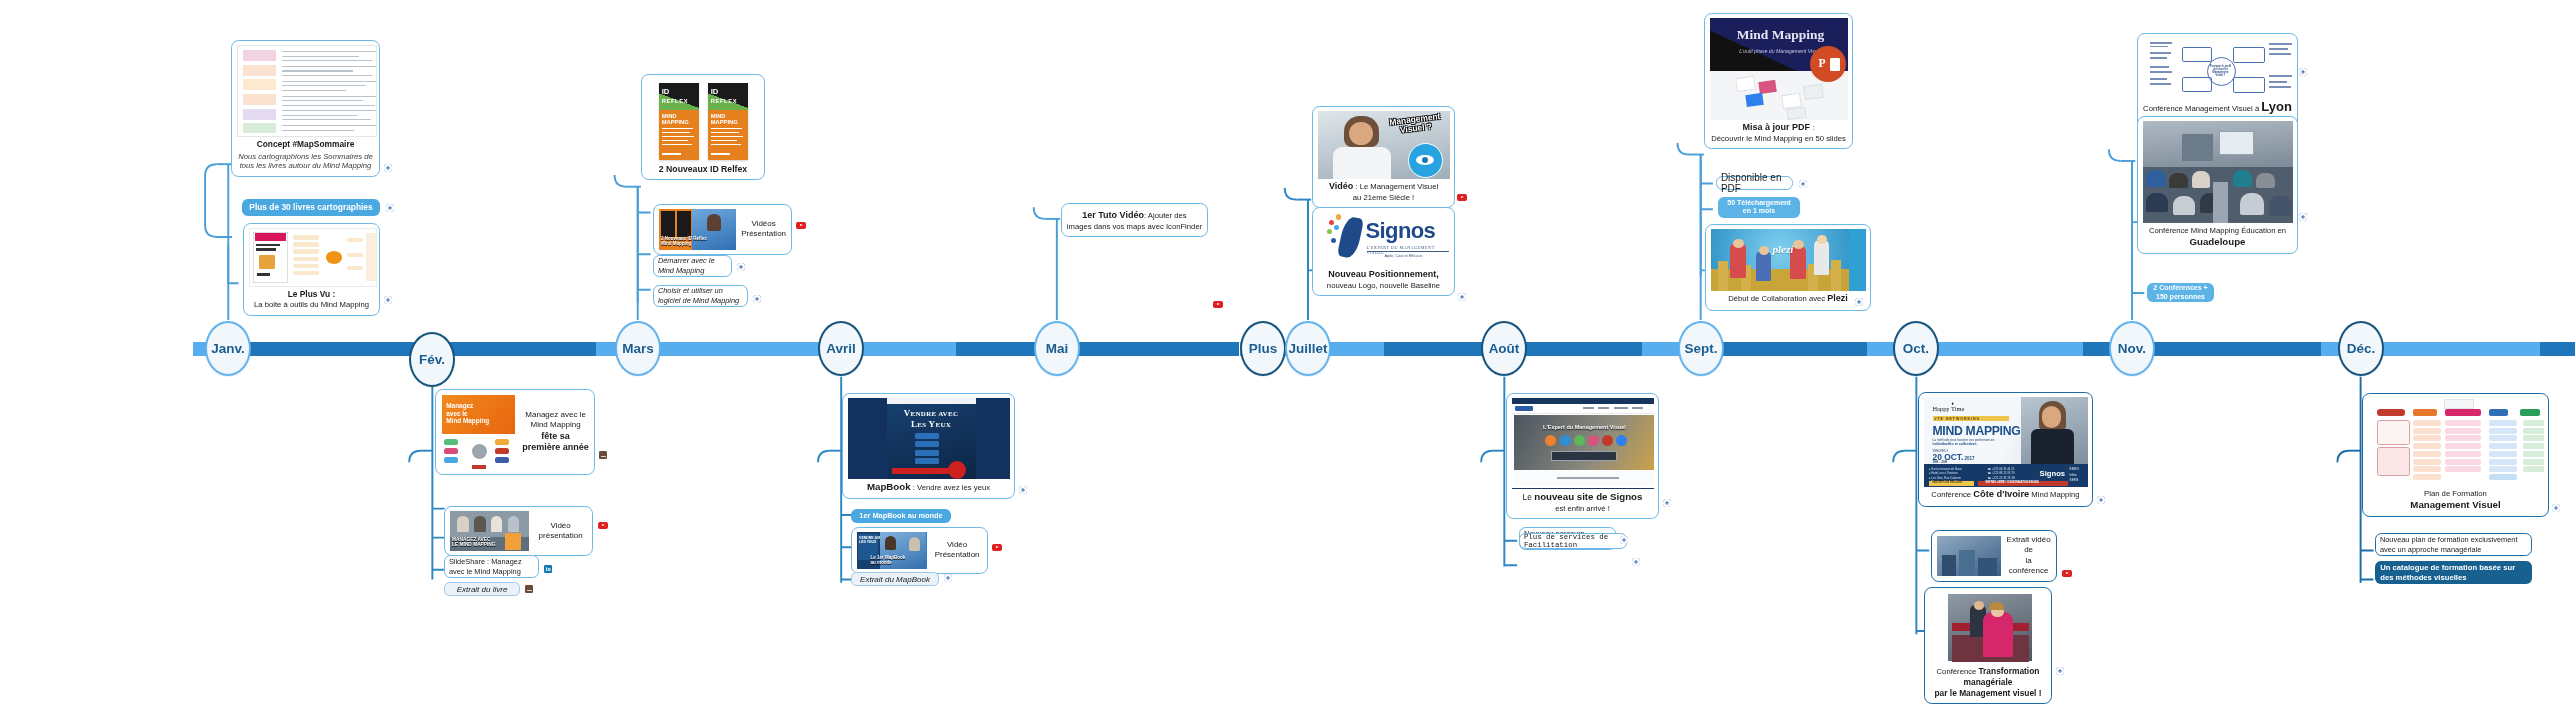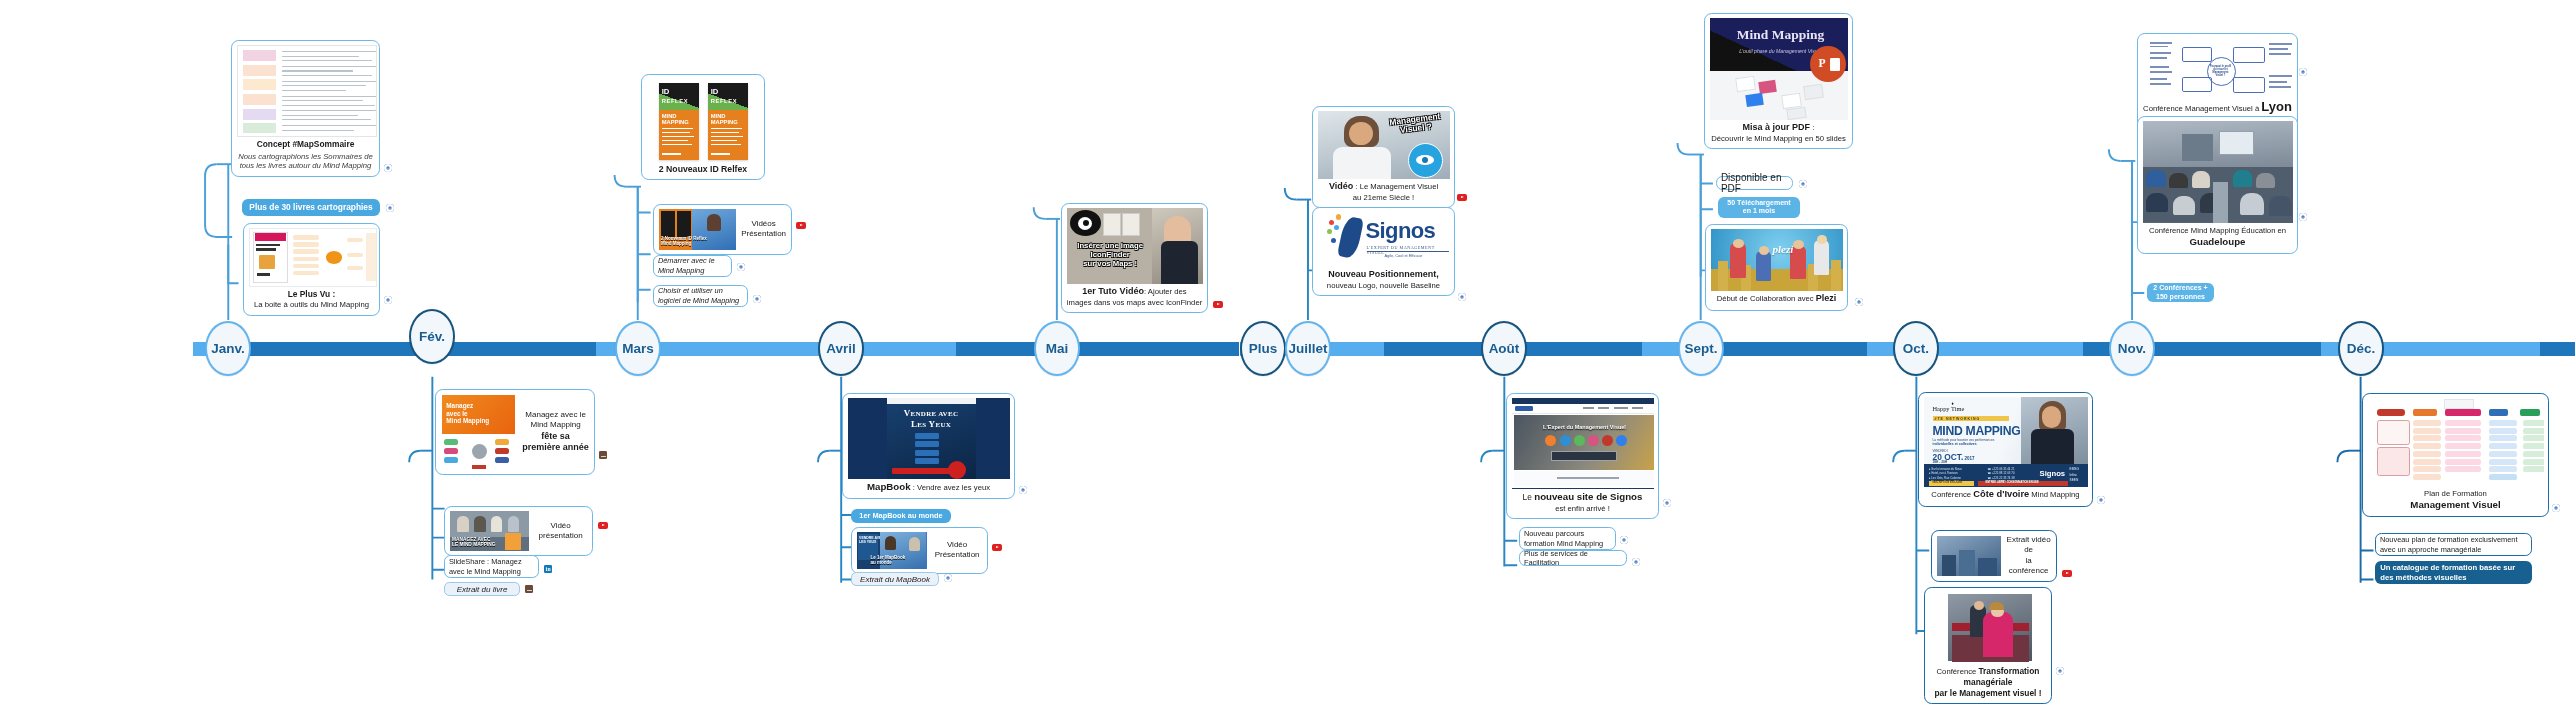--- a/index.html
+++ b/index.html
@@ -94,21 +94,21 @@
     <div class="seg dark" style="left:1504px;width:171px;"></div>
     <div class="seg light" style="left:1674px;width:216px;"></div>
     <div class="seg dark" style="left:1890px;width:238px;"></div>
     <div class="seg light" style="left:2128px;width:219px;"></div>
     <div class="seg dark" style="left:2347px;width:35px;"></div>
   </div>
 
   <div class="month ring-light" style="left:205px;top:321px;">
       <span>Janv.</span>
     </div>
-  <div class="month ring-dark" style="left:409px;top:309px;">
+  <div class="month ring-dark" style="left:409px;top:332px;">
       <span>Fév.</span>
     </div>
   <div class="month ring-light" style="left:615px;top:321px;">
       <span>Mars</span>
     </div>
   <div class="month ring-dark" style="left:818px;top:321px;">
       <span>Avril</span>
     </div>
   <div class="month ring-light" style="left:1034px;top:321px;">
       <span>Mai</span>
@@ -454,34 +454,20 @@
     </div>
   </div>
   <div class="mk yt" style="left:992px;top:544px;"></div>
 
   <div class="softbox" style="left:851px;top:572px;width:88px;height:14px;">
     <span>Extrait du MapBook</span>
   </div>
   <div class="mk chrome" style="left:944px;top:574px;"></div>
 
   <div class="card main" style="left:1061px;top:203px;width:147px;">
-    <div class="thumb" style="height:76px;background:#c9c4bb;">
-      <div class="art">
-        <div class="b" style="left:0;top:0;width:85px;height:76px;background:#b7b0a5;"></div>
-        <div class="b" style="left:85px;top:0;width:62px;height:76px;background:linear-gradient(160deg,#cfc8bd,#8e877c);"></div>
-        <div class="b" style="left:97px;top:7.7px;width:27px;height:32px;border-radius:13px 13px 5.2px 5.2px;background:#e4bd9e;"></div>
-        <div class="b" style="left:94px;top:33px;width:37px;height:43px;background:#1e2430;border-radius:6.4px 6.4px 0 0;"></div>
-        <div class="b" style="left:3.9px;top:2.6px;width:31px;height:26px;border-radius:50%;background:#111;"></div>
-        <div class="b" style="left:11.6px;top:9px;width:14px;height:13px;border-radius:50%;background:#fff;"></div>
-        <div class="b" style="left:16px;top:12.2px;width:6.4px;height:6.4px;border-radius:50%;background:#111;"></div>
-        <div class="b" style="left:36px;top:5.2px;width:16.7px;height:20.6px;background:#efece6;border:0.6px solid #ccc;"></div>
-        <div class="b" style="left:55px;top:5.2px;width:16.7px;height:20.6px;background:#efece6;border:0.6px solid #ccc;"></div>
-        <div class="b" style="left:5.2px;top:33px;width:77px;color:#fff;font-size:7.7px;font-weight:bold;line-height:1.18;text-align:center;text-shadow:0.6px 0.6px 0 #000,-0.6px -0.6px 0 #000,0.6px -0.6px 0 #000,-0.6px 0.6px 0 #000;">Insérer une image<br>IconFinder<br>sur vos Maps !</div>
-      </div>
-    </div>
     <div class="cap">
       <b style="font-size:9px;">1er Tuto Vidéo</b><span class="sm">: Ajouter des</span>
       <div class="sm">images dans vos maps avec IconFinder</div>
     </div>
   </div>
   <div class="mk yt" style="left:1213px;top:301px;"></div>
 
   <div class="card main" style="left:1312px;top:106px;width:143px;">
     <div class="thumb" style="height:68px;background:#b7c3cc;">
       <div class="art">
@@ -555,21 +541,21 @@
   <div class="mk chrome" style="left:1663px;top:499px;"></div>
 
   <div class="card sub" style="left:1519px;top:527px;width:97px;height:23px;display:flex;align-items:center;">
     <div style="font-size:7.4px;line-height:1.3;color:#1a1a1a;">
       <span>Nouveau parcours</span><br>
       <span>formation Mind Mapping</span>
     </div>
   </div>
   <div class="mk chrome" style="left:1620px;top:536px;"></div>
 
-  <div class="card sub" style="left:1519px;top:550px;width:108px;height:15.5px;display:flex;align-items:center;">
+  <div class="card sub" style="left:1519px;top:533px;width:108px;height:15.5px;display:flex;align-items:center;font-family:Liberation Mono, monospace;">
     <div style="font-size:7.4px;color:#1a1a1a;">Plus de services de Facilitation</div>
   </div>
   <div class="mk chrome" style="left:1632px;top:558px;"></div>
 
   <div class="card main" style="left:1704px;top:13px;width:149px;">
     <div class="thumb" style="height:102px;background:#eceff2;">
       <div class="art">
         <div class="b" style="left:0;top:0;width:142px;height:53px;background:#1a1f5c;"></div>
         <div class="b" style="left:0;top:0;width:142px;height:53px;background:linear-gradient(205deg,#1a1f5c 66%,#111 66%);"></div>
         <div class="b" style="left:0;top:9px;width:142px;color:#e8e3f5;font-size:13.5px;font-weight:bold;text-align:center;font-family:'Liberation Serif',serif;">Mind Mapping</div>
@@ -595,21 +581,21 @@
   <div class="card sub" style="left:1716px;top:176px;width:77px;height:14px;display:flex;align-items:center;">
     <div style="font-size:10px;color:#1a1a1a;">Disponible en PDF</div>
   </div>
   <div class="mk chrome" style="left:1799px;top:180px;"></div>
 
   <div class="pill lightblue2" style="left:1718px;top:197px;width:82px;height:20.6px;flex-direction:column;">
     <span>50 Téléchargement</span>
     <span>en 1 mois</span>
   </div>
 
-  <div class="card main" style="left:1705px;top:224px;width:143px;">
+  <div class="card main" style="left:1705px;top:224px;width:166px;">
     <div class="thumb" style="height:62px;background:#2f9fd4;">
       <div class="art">
         <div class="b" style="left:0;top:0;width:138px;height:62px;background:radial-gradient(circle at 50% 35%,#7fd0f0,#2b8fc4);"></div>
         <div class="b" style="left:0;top:40px;width:138px;height:22px;background:#c9a438;"></div>
         <div class="b" style="left:7.7px;top:32px;width:10.3px;height:30px;background:#d4b04a;"></div>
         <div class="b" style="left:30px;top:36px;width:10.3px;height:26px;background:#d4b04a;"></div>
         <div class="b" style="left:97px;top:35px;width:10.3px;height:27px;background:#d4b04a;"></div>
         <div class="b" style="left:120px;top:31px;width:10.3px;height:31px;background:#d4b04a;"></div>
         <div class="b" style="left:19.3px;top:14px;width:16.7px;height:35px;background:#d64b4b;border-radius:5.2px 5.2px 1.3px 1.3px;"></div>
         <div class="b" style="left:22px;top:10.3px;width:11.6px;height:9px;border-radius:50%;background:#e8c49a;"></div>

